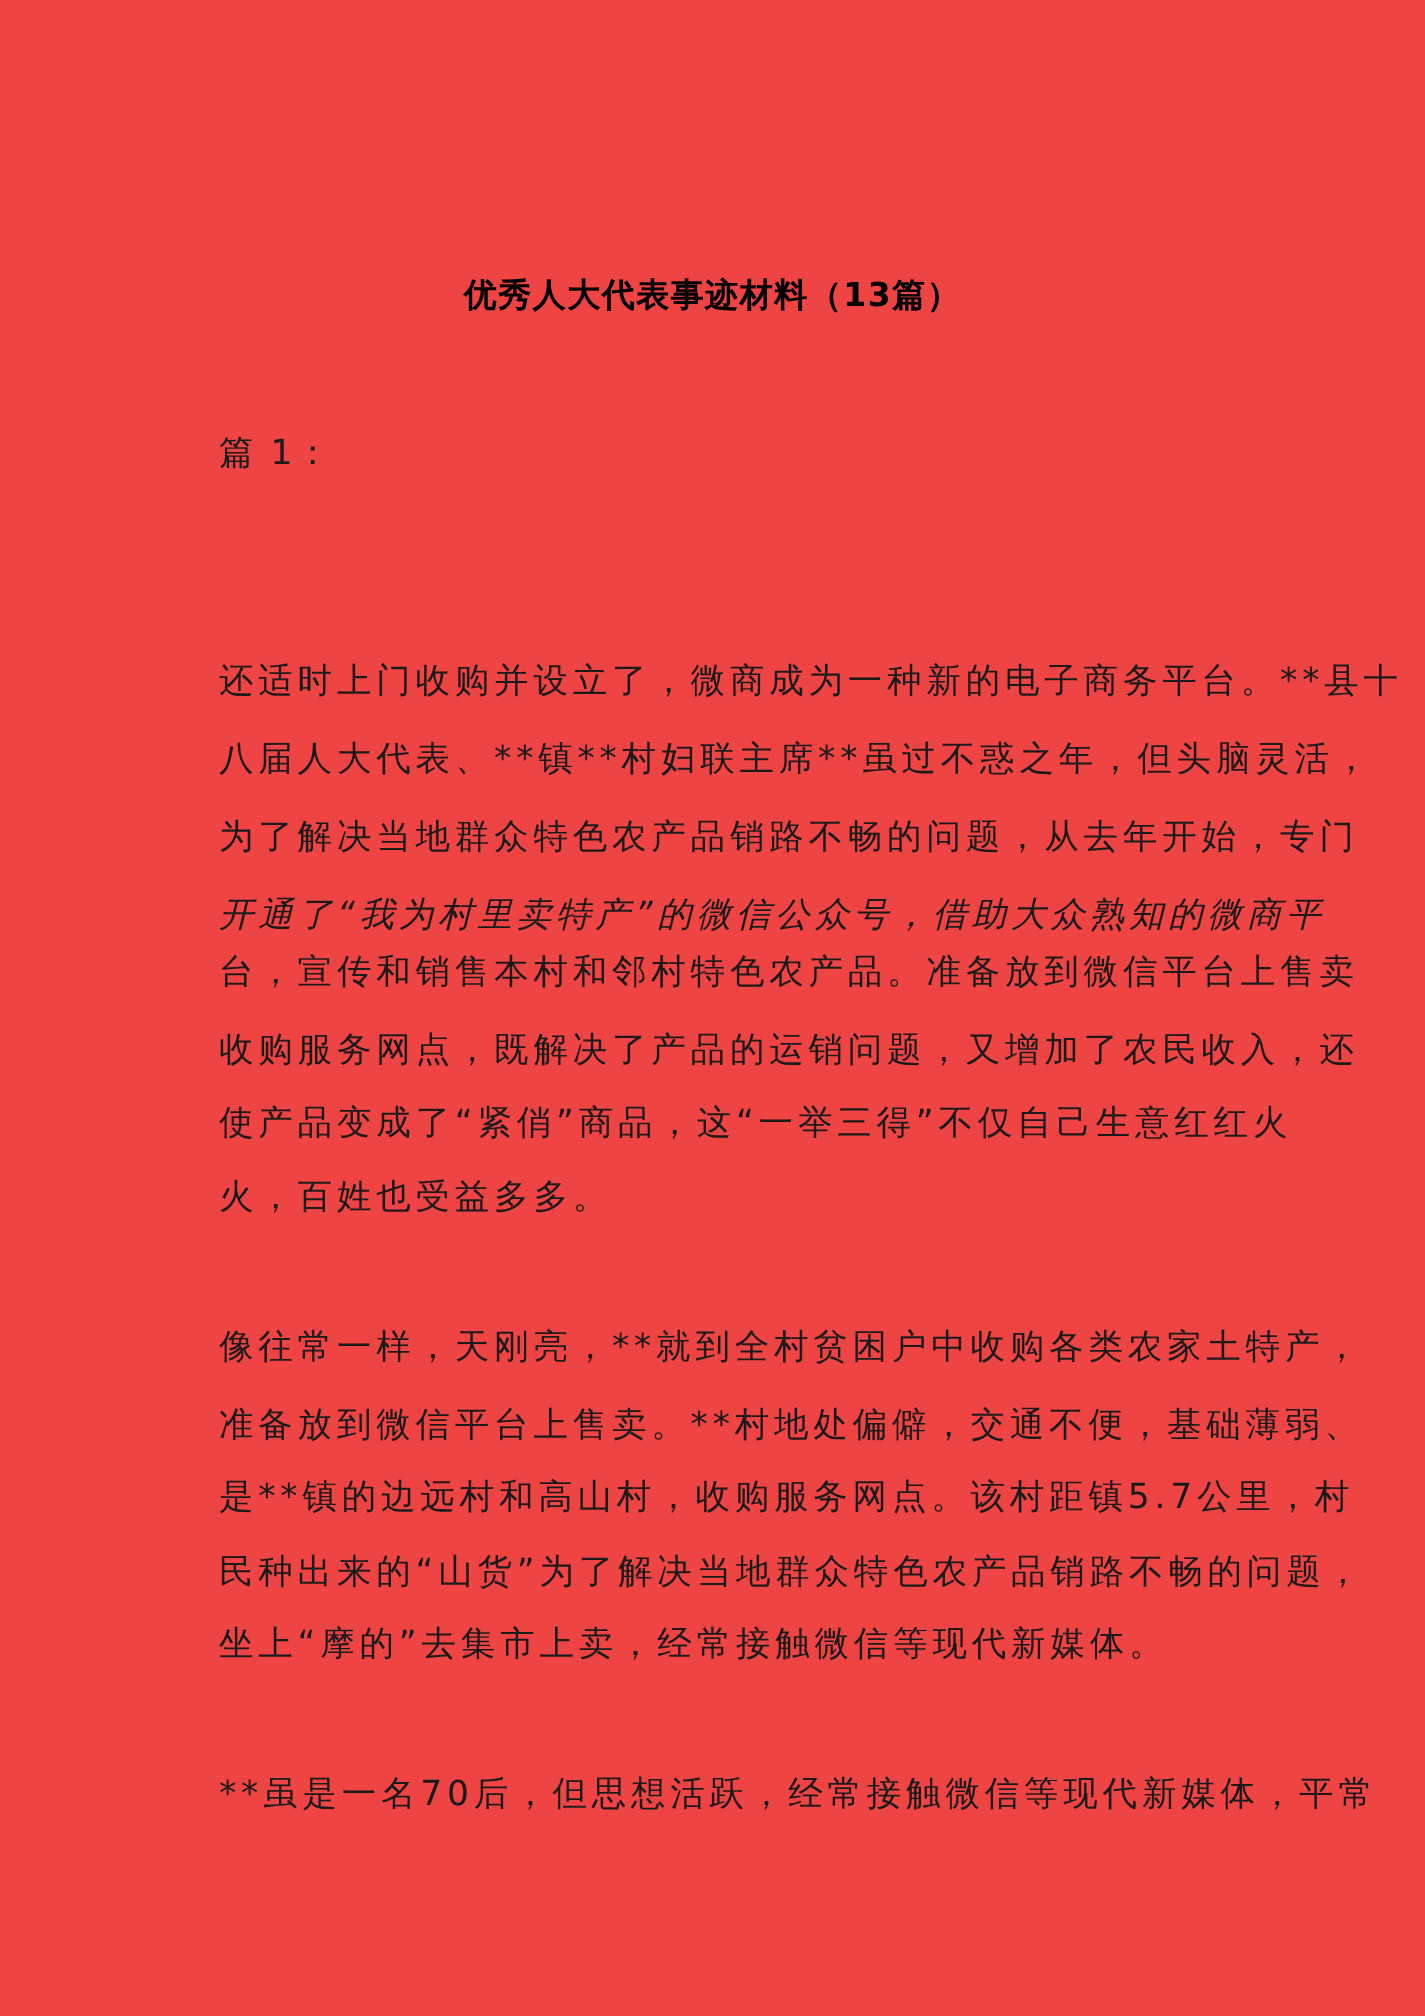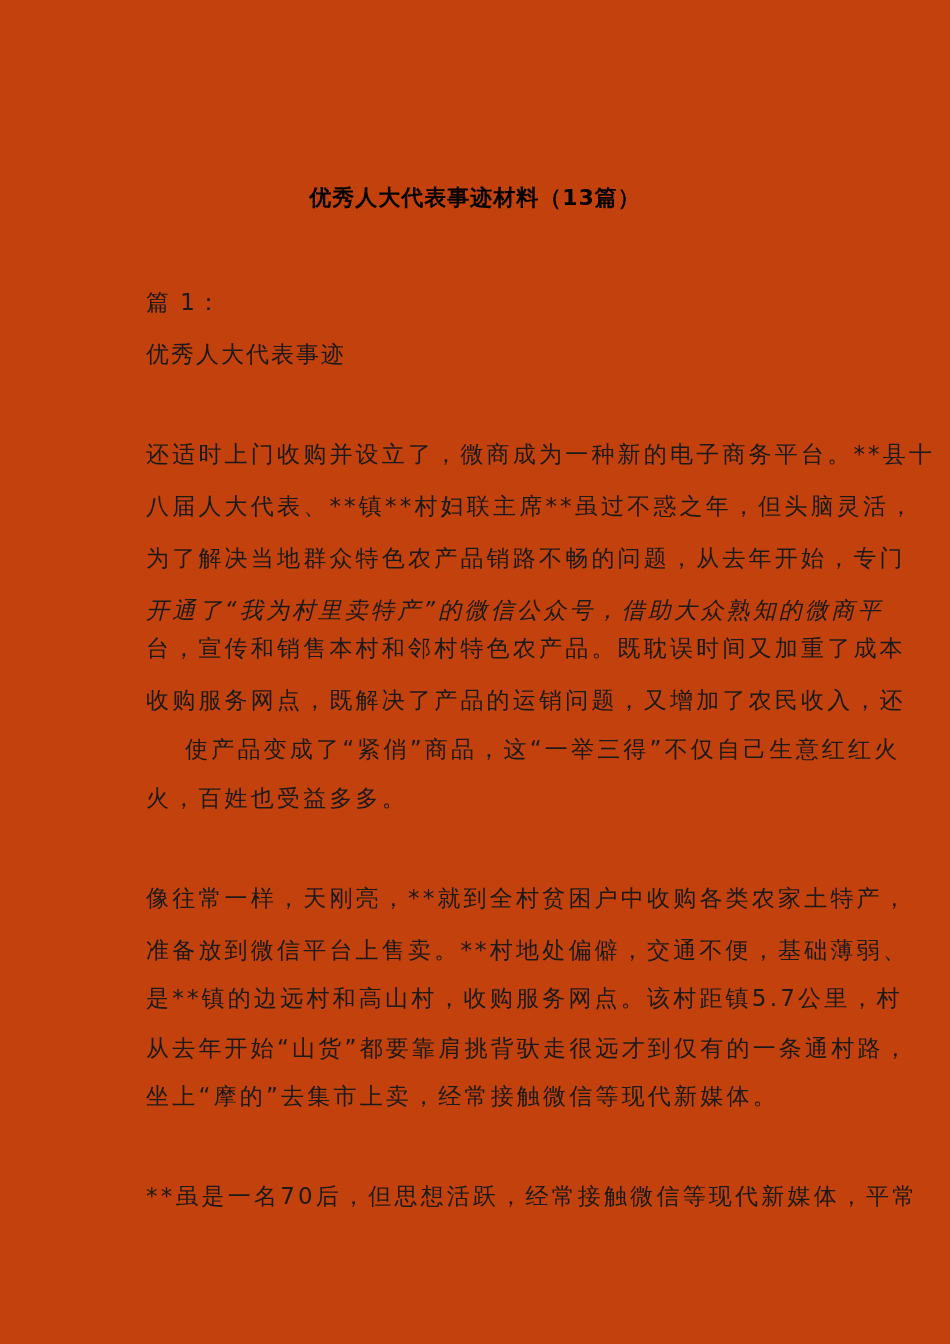--- a/index.html
+++ b/index.html
@@ -12,21 +12,21 @@
       height: 1344px;
       position: relative;
       overflow: hidden;
       font-family: "DejaVu Sans", "Liberation Sans", sans-serif;
       color: #111111;
     }
     .page {
       position: absolute;
       left: 0; top: 0;
       width: 950px; height: 1344px;
-      background: #c2410c;
+      background: #ef4444;
     }
     .title {
       position: absolute;
       top: 182px;
       left: 0;
       width: 950px;
       text-align: center;
       font-size: 22px;
       font-weight: bold;
       letter-spacing: 1px;
@@ -48,38 +48,37 @@
     }
   </style>
 </head>
 <body>
 
 <div class="page">
 
   <div class="title">优秀人大代表事迹材料（13篇）</div>
 
   <div class="line heading-line" style="top:288px;">篇 1：</div>
-  <div class="line heading-line" style="top:340px;">优秀人大代表事迹</div>
 
   <div>
     <div class="line" style="top:440px;">还适时上门收购并设立了，微商成为一种新的电子商务平台。**县十</div>
     <div class="line" style="top:492px;">八届人大代表、**镇**村妇联主席**虽过不惑之年，但头脑灵活，</div>
     <div class="line" style="top:544px;">为了解决当地群众特色农产品销路不畅的问题，从去年开始，专门</div>
     <div class="line" style="top:596px;font-style:italic;">开通了“我为村里卖特产”的微信公众号，借助大众熟知的微商平</div>
-    <div class="line" style="top:634px;">台，宣传和销售本村和邻村特色农产品。既耽误时间又加重了成本</div>
+    <div class="line" style="top:634px;">台，宣传和销售本村和邻村特色农产品。准备放到微信平台上售卖</div>
     <div class="line" style="top:686px;">收购服务网点，既解决了产品的运销问题，又增加了农民收入，还</div>
-    <div class="line" style="top:735px;margin-left:39px;">使产品变成了“紧俏”商品，这“一举三得”不仅自己生意红红火</div>
+    <div class="line" style="top:735px;">使产品变成了“紧俏”商品，这“一举三得”不仅自己生意红红火</div>
     <div class="line" style="top:784px;">火，百姓也受益多多。</div>
   </div>
 
   <div>
     <div class="line" style="top:884px;">像往常一样，天刚亮，**就到全村贫困户中收购各类农家土特产，</div>
     <div class="line" style="top:936px;">准备放到微信平台上售卖。**村地处偏僻，交通不便，基础薄弱、</div>
     <div class="line" style="top:984px;">是**镇的边远村和高山村，收购服务网点。该村距镇5.7公里，村</div>
-    <div class="line" style="top:1034px;">从去年开始“山货”都要靠肩挑背驮走很远才到仅有的一条通村路，</div>
+    <div class="line" style="top:1034px;">民种出来的“山货”为了解决当地群众特色农产品销路不畅的问题，</div>
     <div class="line" style="top:1082px;">坐上“摩的”去集市上卖，经常接触微信等现代新媒体。</div>
   </div>
 
   <div>
     <div class="line" style="top:1182px;">**虽是一名70后，但思想活跃，经常接触微信等现代新媒体，平常</div>
   </div>
 
 </div>
 
 </body></html>

